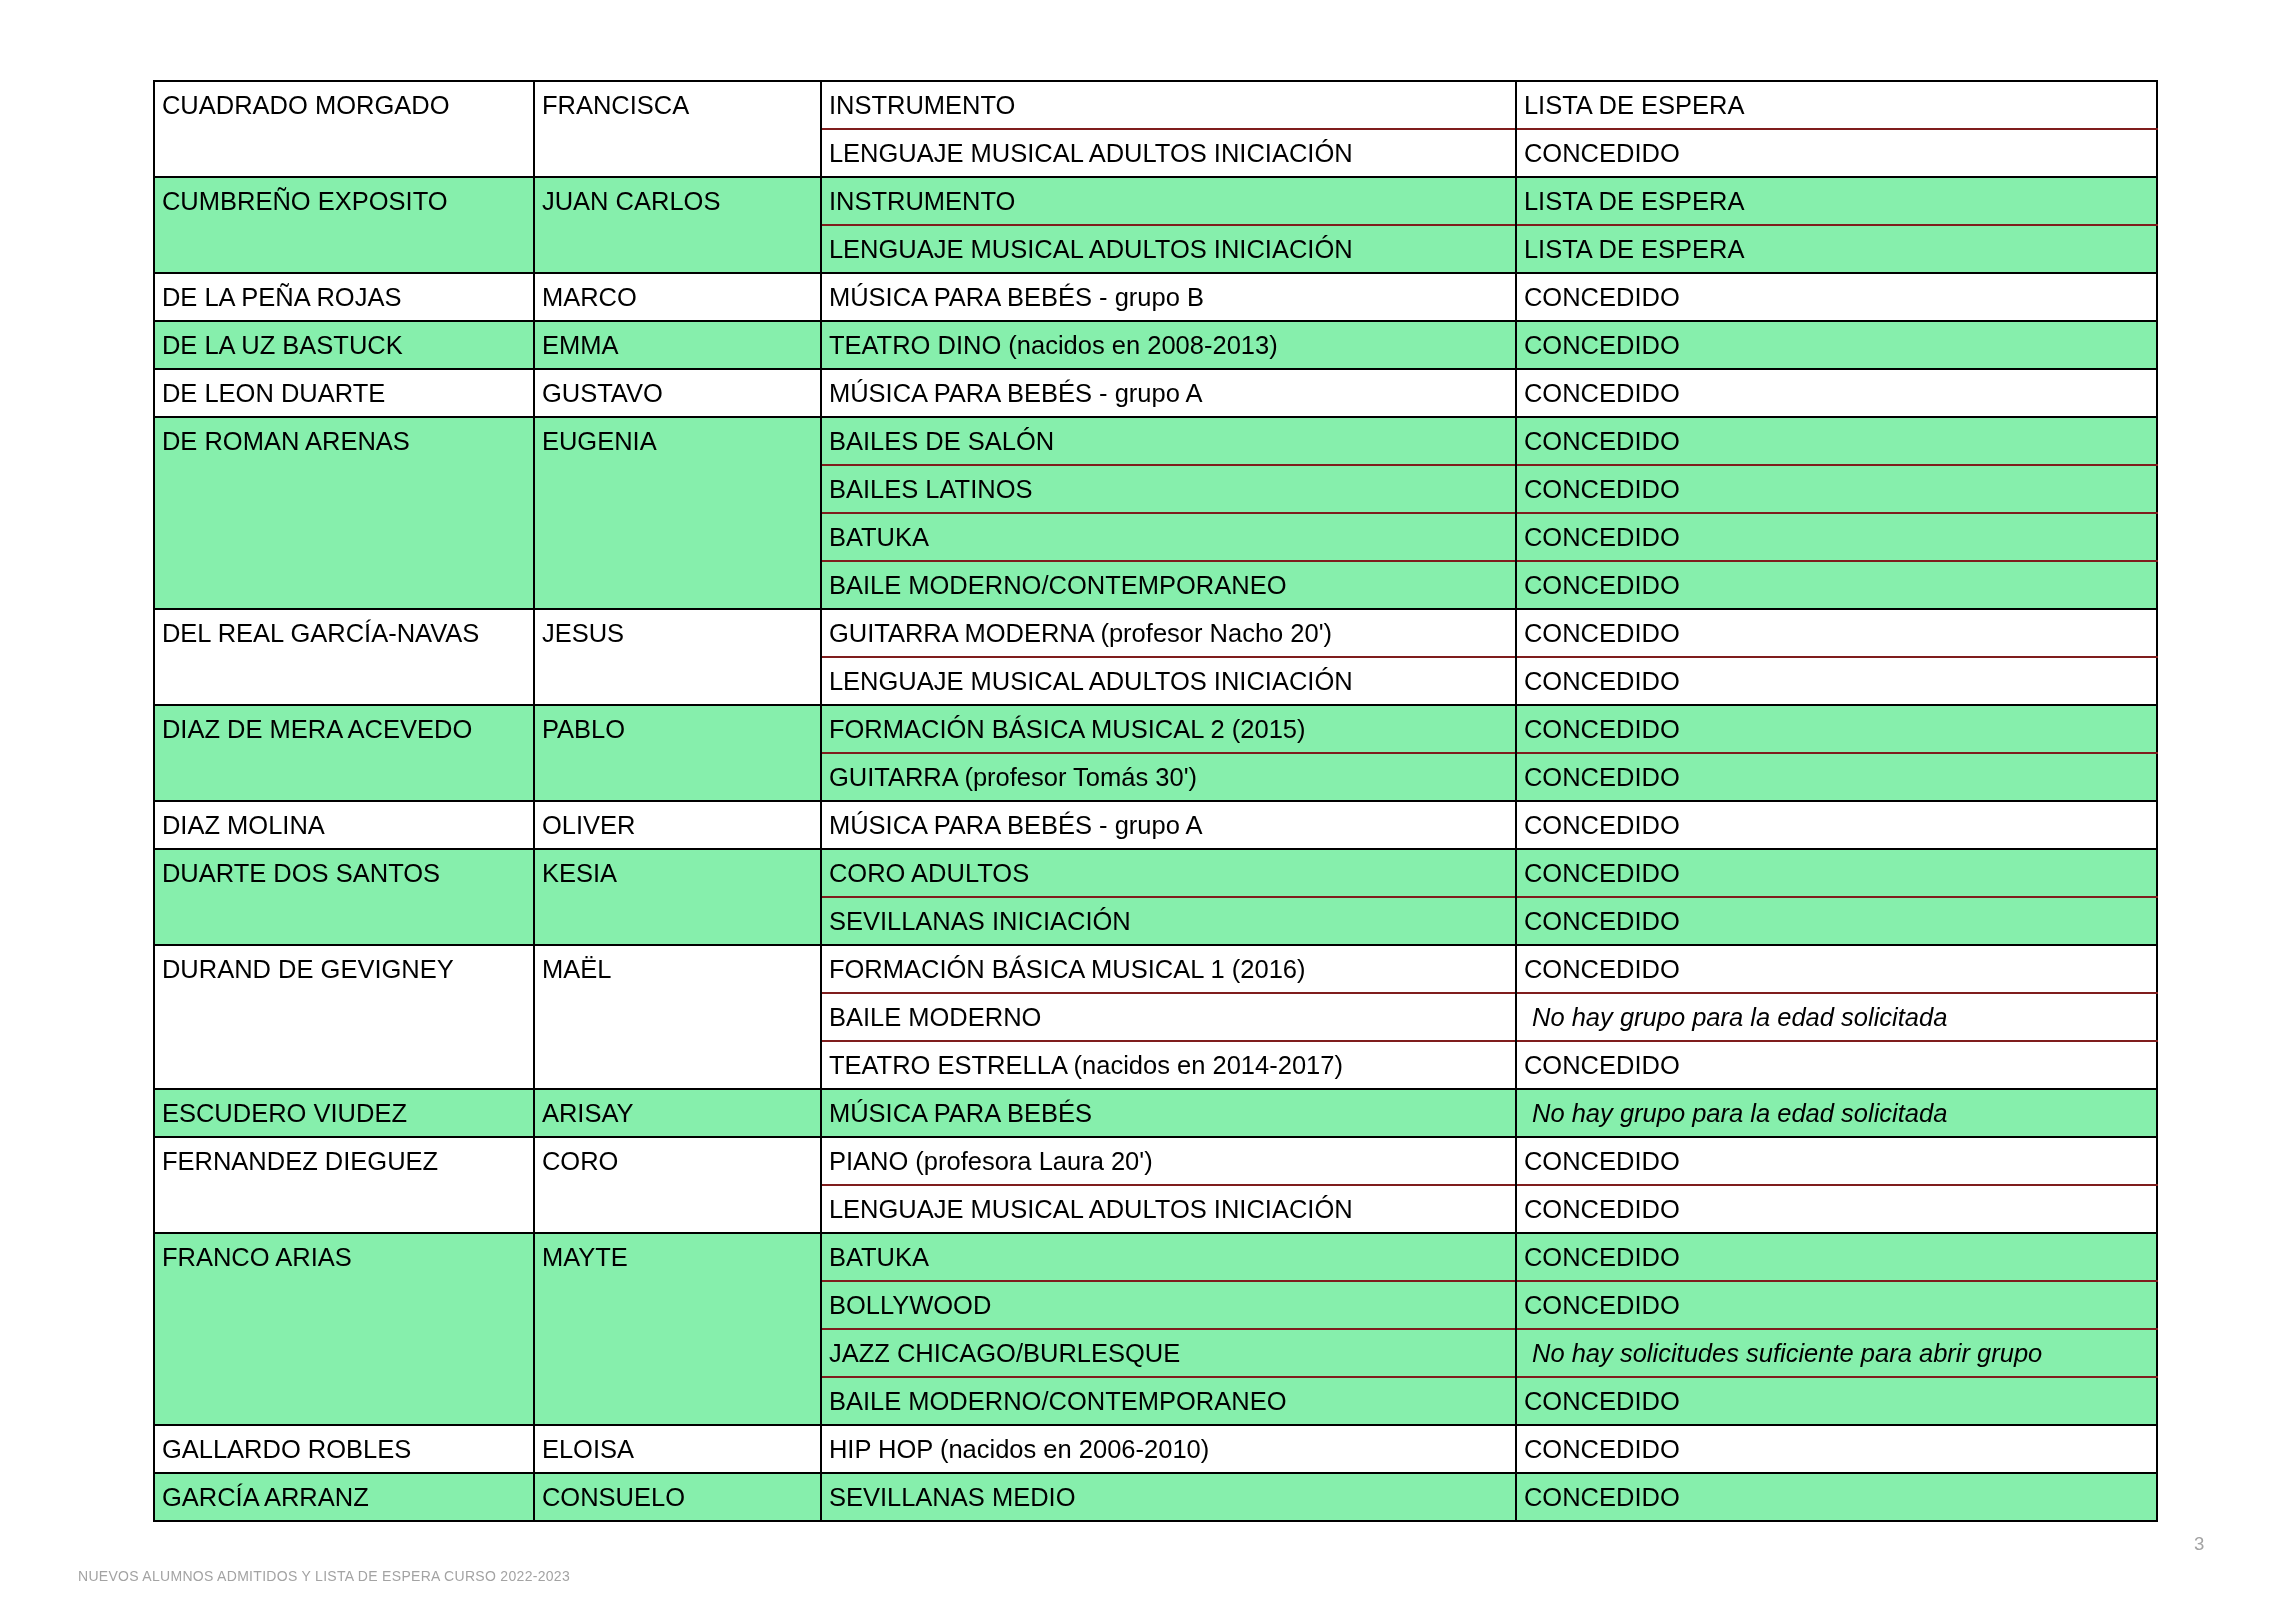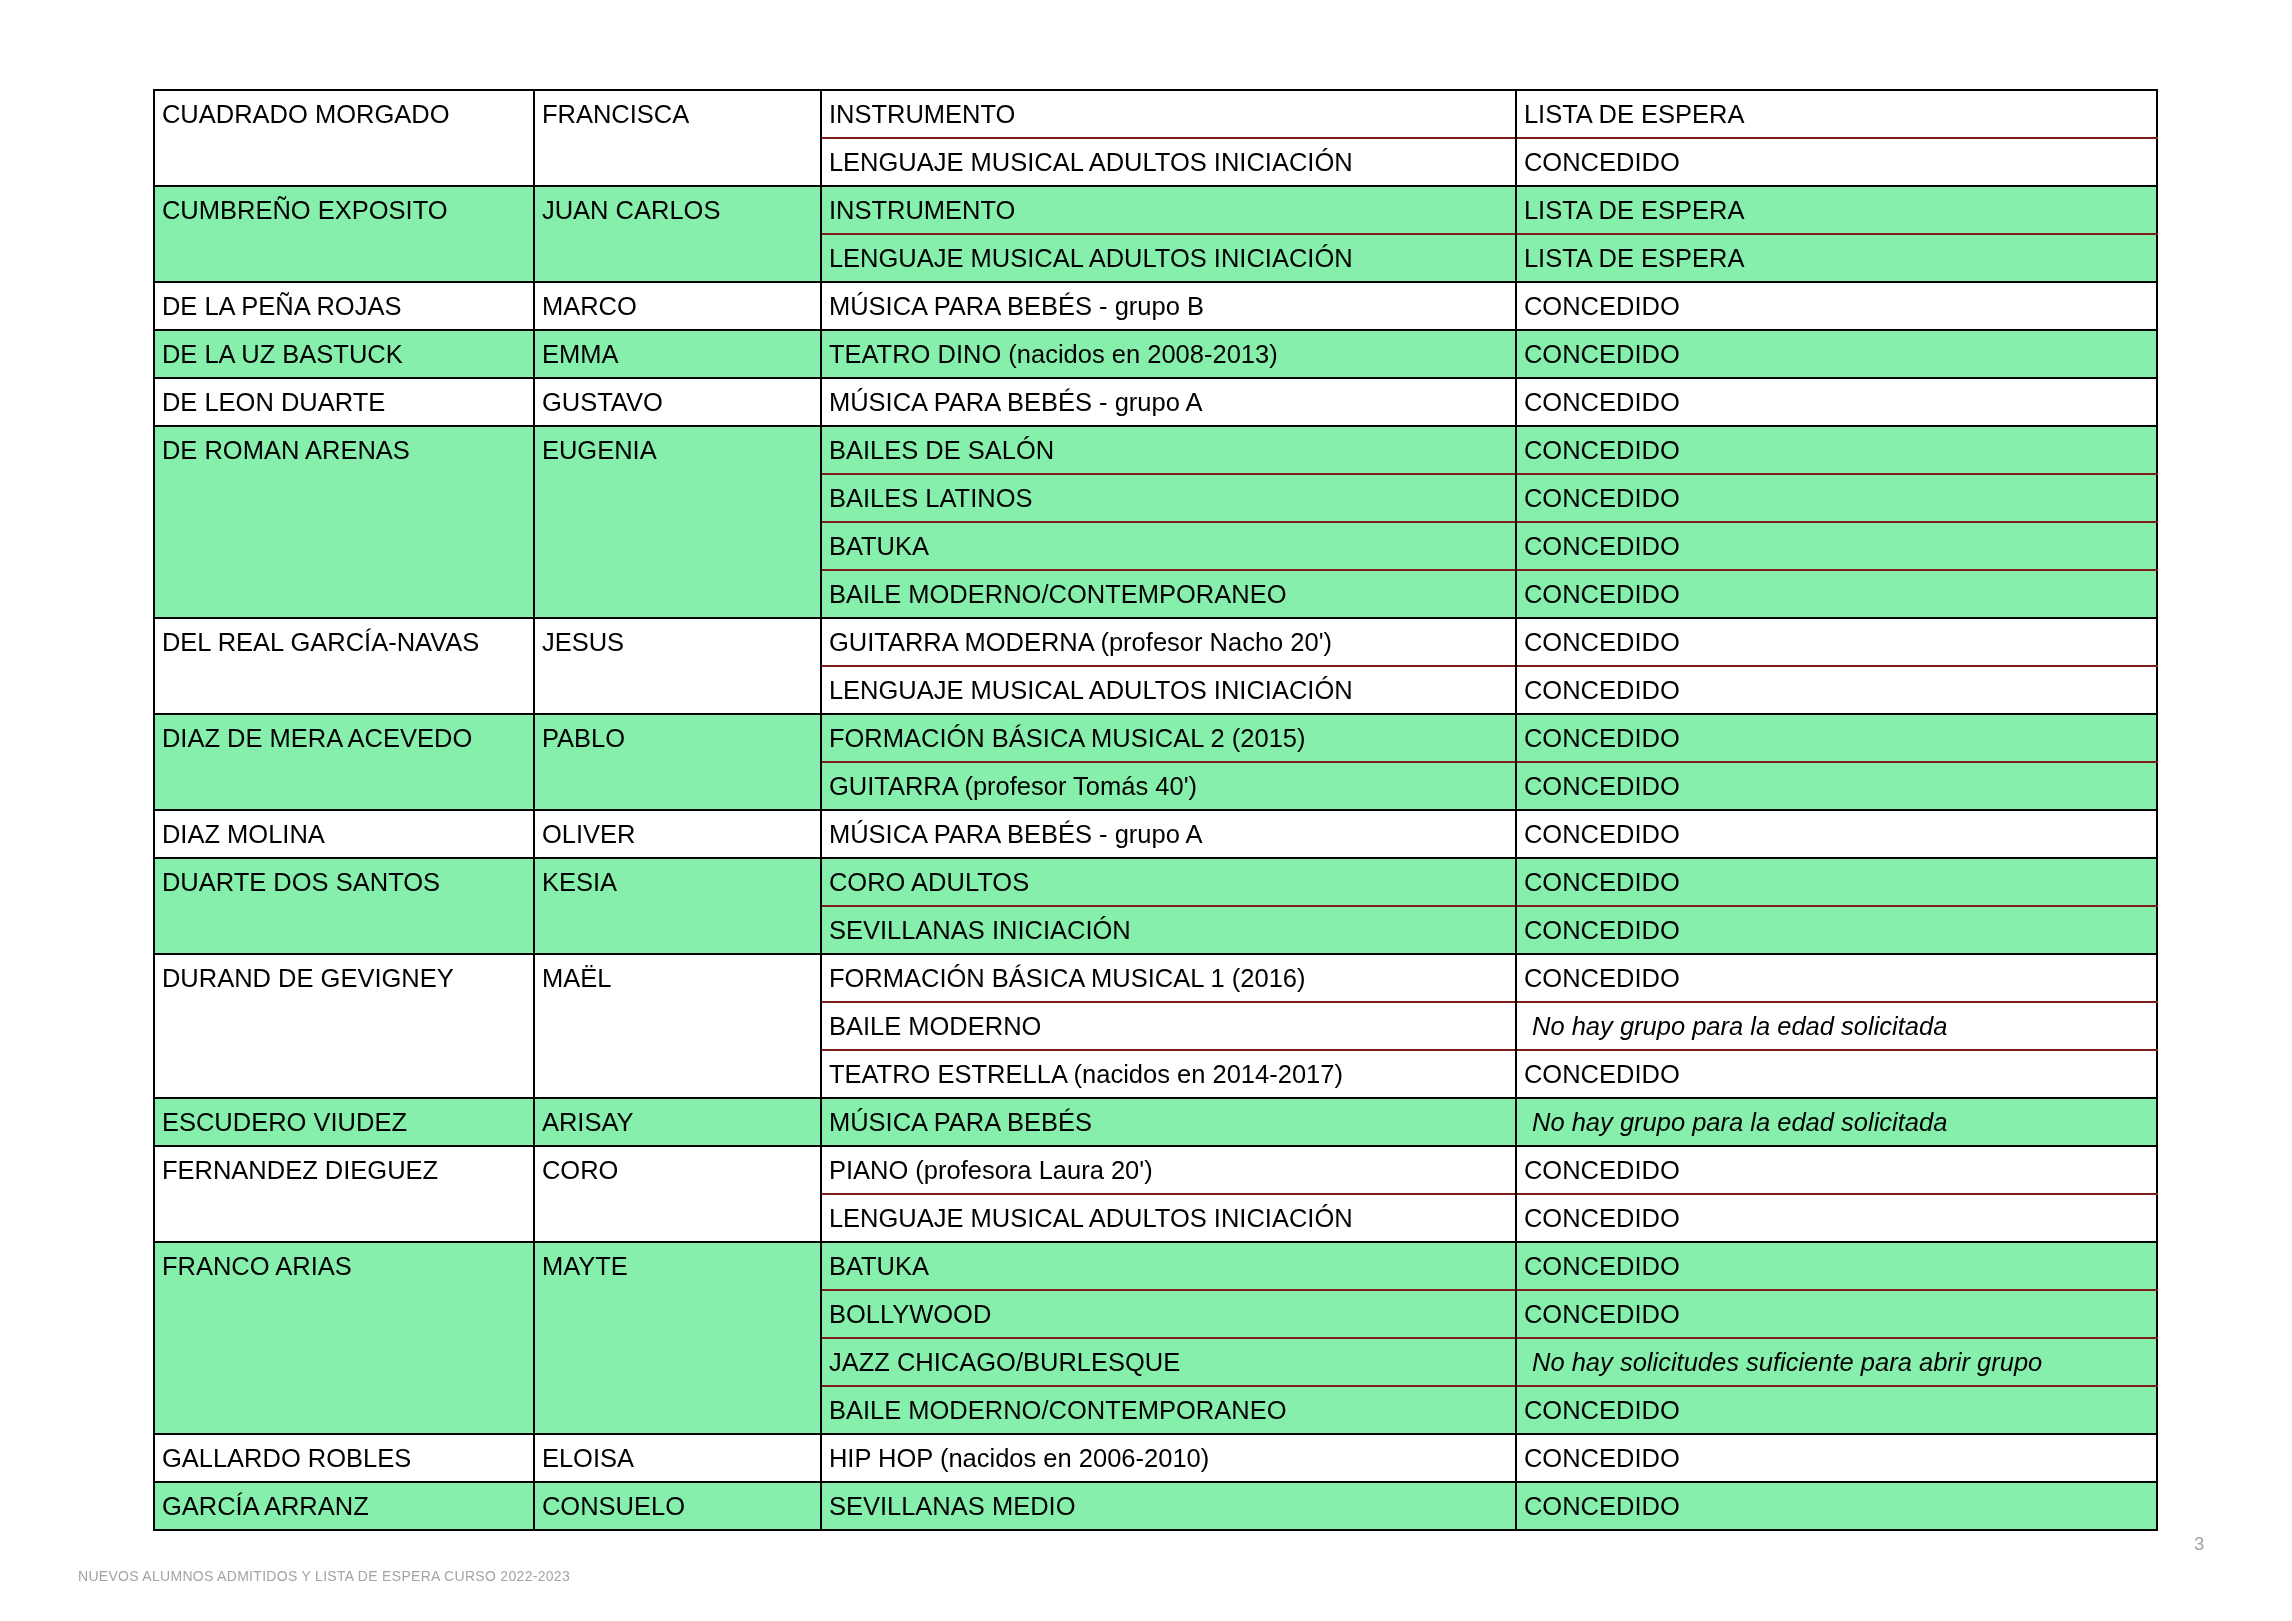--- a/index.html
+++ b/index.html
@@ -7,21 +7,21 @@
     position: relative;
     width: 2293px;
     height: 1621px;
     background: #ffffff;
     font-family: "Liberation Sans", sans-serif;
     overflow: hidden;
   }
   table.roster {
     position: absolute;
     left: 153px;
-    top: 89px;
+    top: 80px;
     width: 2003px;
     border-collapse: collapse;
     table-layout: fixed;
     border: 2.9px solid #000;
   }
   table.roster tr { height: 48px; }
   table.roster td {
     border-left: 2px solid #000;
     vertical-align: top;
     padding: 8.8px 5.9px 0 6.9px;
@@ -131,21 +131,21 @@
           <td class="cell course">LENGUAJE MUSICAL ADULTOS INICIACIÓN</td>
           <td class="cell status">CONCEDIDO</td>
         </tr>
         <tr class="shaded person-start">
           <td class="cell surname" rowspan="2">DIAZ DE MERA ACEVEDO</td>
           <td class="cell firstname" rowspan="2">PABLO</td>
           <td class="cell course">FORMACIÓN BÁSICA MUSICAL 2 (2015)</td>
           <td class="cell status">CONCEDIDO</td>
         </tr>
         <tr class="shaded sub-row">
-          <td class="cell course">GUITARRA (profesor Tomás 40')</td>
+          <td class="cell course">GUITARRA (profesor Tomás 30')</td>
           <td class="cell status">CONCEDIDO</td>
         </tr>
         <tr class="person-start">
           <td class="cell surname" rowspan="1">DIAZ MOLINA</td>
           <td class="cell firstname" rowspan="1">OLIVER</td>
           <td class="cell course">MÚSICA PARA BEBÉS - grupo A</td>
           <td class="cell status">CONCEDIDO</td>
         </tr>
         <tr class="shaded person-start">
           <td class="cell surname" rowspan="2">DUARTE DOS SANTOS</td>

